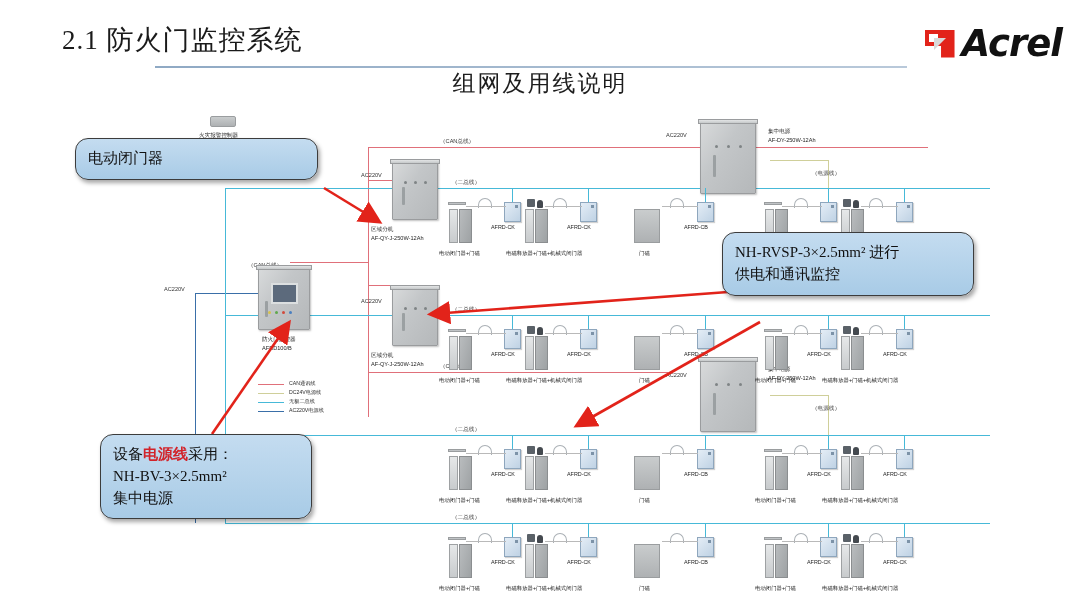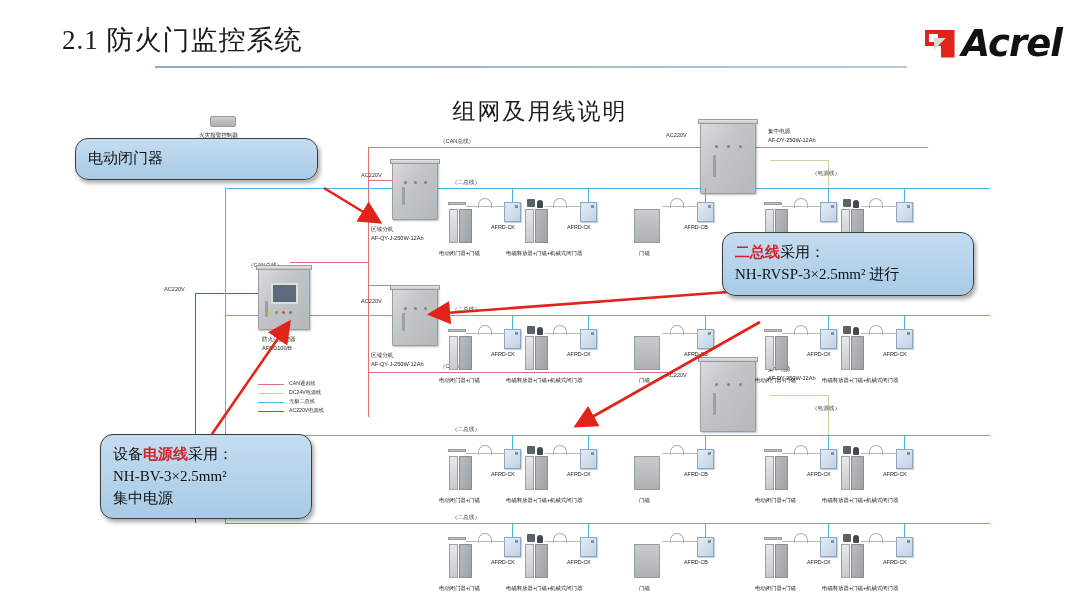--- a/index.html
+++ b/index.html
@@ -21,21 +21,21 @@
     white-space:nowrap;
   }
   .title-rule {
     position:absolute; left:155px; top:66px; width:752px; height:2px;
     background:linear-gradient(to right,#8fa9c4,#b9c9da);
   }
   .subtitle {
     position:absolute; left:0; right:0; top:68px;
     text-align:center;
     font-family:"Liberation Serif","DejaVu Serif",serif;
-    font-size:23px; color:#1d1d1d; letter-spacing:2px;margin-top:28px;
+    font-size:23px; color:#1d1d1d; letter-spacing:2px;
   }
   .logo { position:absolute; right:18px; top:22px; display:flex; align-items:center; gap:7px; }
   .logo-mark { position:relative; width:30px; height:28px; }
   .logo-mark .sq-red { position:absolute; left:0; top:0; width:30px; height:28px; background:#e2231a;
      clip-path:polygon(0 0,100% 0,100% 100%,55% 100%,55% 45%,0 45%); }
   .logo-mark .sq-red2 { position:absolute; left:0; top:0; width:17px; height:16px; background:#e2231a; }
   .logo-mark .sq-in { position:absolute; left:4px; top:4px; width:9px; height:8px; background:#ffffff; }
   .logo-mark .tri { position:absolute; left:9px; top:8px; width:0;height:0;
      border-left:12px solid #d9d9d9; border-bottom:12px solid transparent; }
   .logo-text { font-family:"DejaVu Sans",sans-serif; font-weight:bold; font-style:italic;
@@ -531,24 +531,22 @@
     <line x1="212" y1="434" x2="288" y2="324" stroke="#e2231a" stroke-width="2.6" marker-end="url(#ah)"></line>
     <line x1="728" y1="292" x2="432" y2="314" stroke="#e2231a" stroke-width="2.6" marker-end="url(#ah)"></line>
     <line x1="760" y1="322" x2="578" y2="425" stroke="#e2231a" stroke-width="2.6" marker-end="url(#ah)"></line>
   </svg>
 
   <div class="callout" style="left:75px;top:138px;width:243px;">
     <div class="ln3">电动闭门器</div>
   </div>
 
   <div class="callout" style="left:722px;top:232px;width:252px;">
-    <div class="ln1">
-      <span class="red">二总线</span><span>采用：</span>
-    </div>
     <div class="ln2">NH-RVSP-3×2.5mm² 进行</div>
+    <div class="ln3">供电和通讯监控</div>
   </div>
 
   <div class="callout" style="left:100px;top:434px;width:212px;">
     <div class="ln1">
       <span>设备</span><span class="red">电源线</span><span>采用：</span>
     </div>
     <div class="ln2">NH-BV-3×2.5mm²</div>
     <div class="ln3">集中电源</div>
   </div>
 

